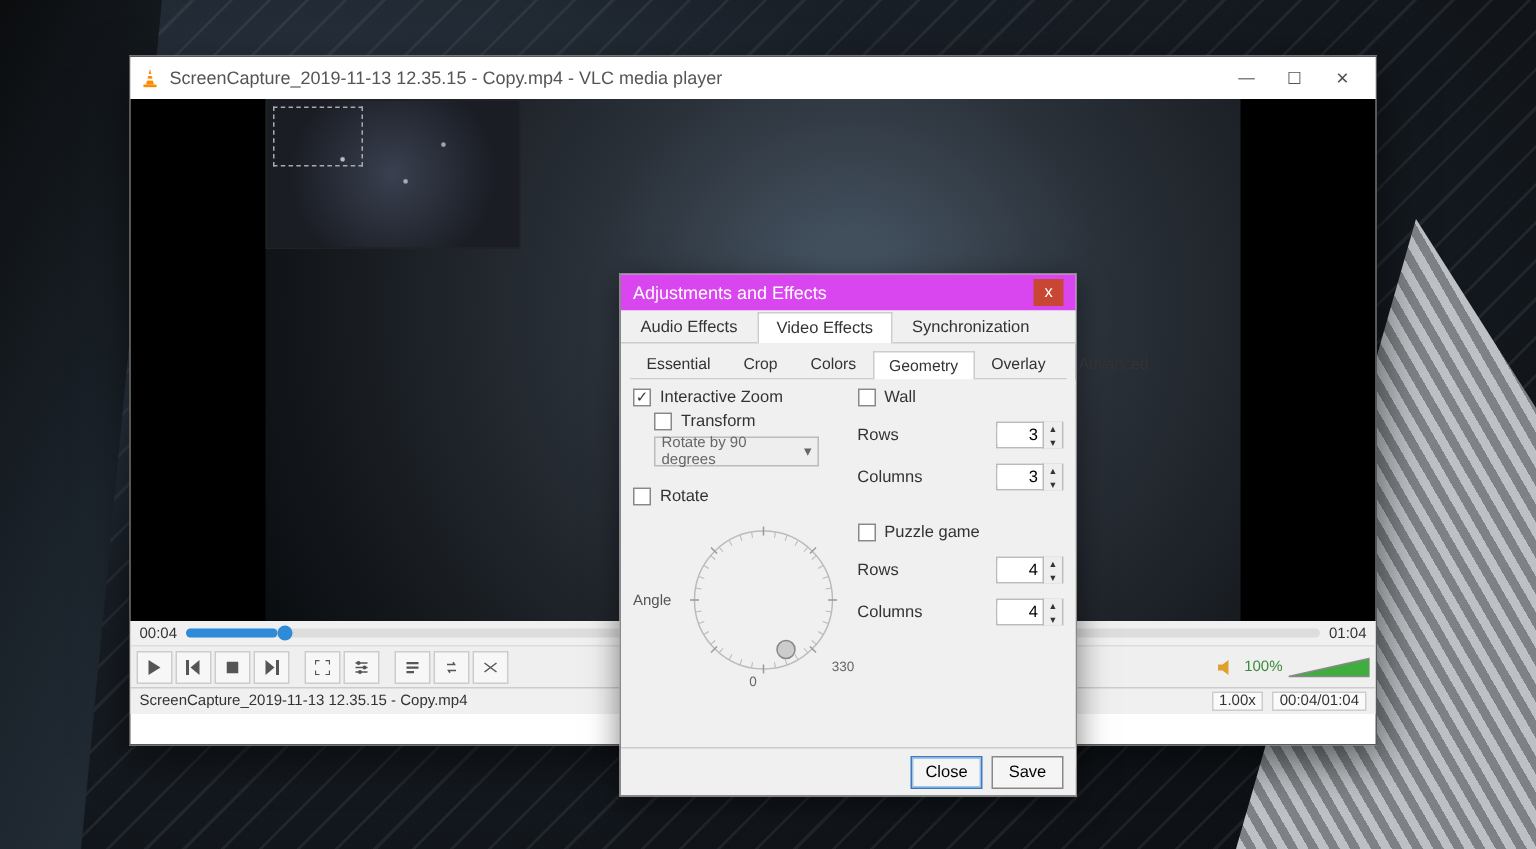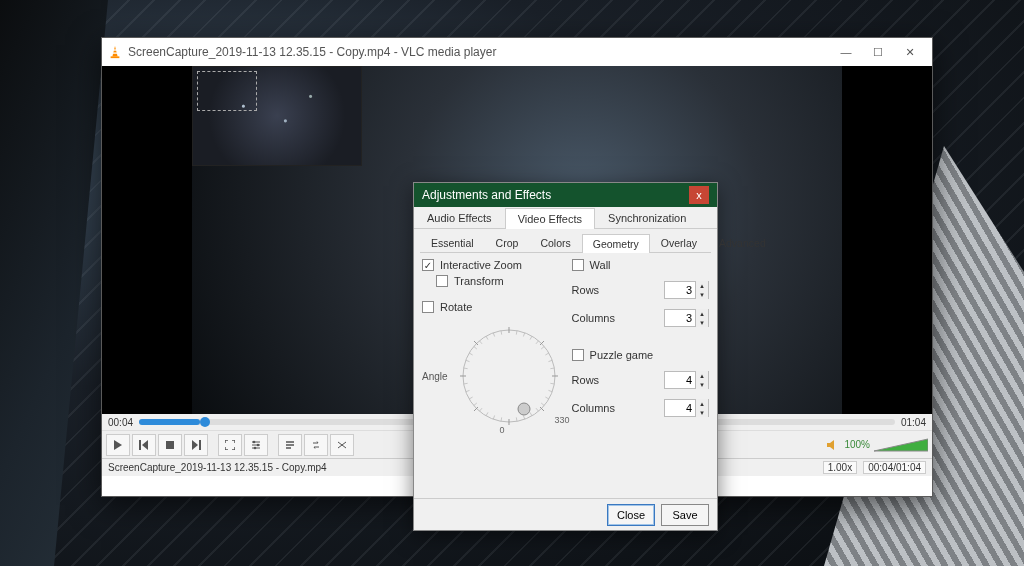--- a/index.html
+++ b/index.html
@@ -2,21 +2,21 @@
 <html><head>
 <meta charset="utf-8">
 <style>
 * { box-sizing: border-box; margin: 0; padding: 0; font-family: "Segoe UI", Tahoma, sans-serif; }
 body { width: 1024px; height: 566px; background: #111; overflow: hidden; position: relative; }
 .wallpaper { position: absolute; inset: 0; background: radial-gradient(ellipse at 20% 30%, #3a4a5a 0%, #1a2028 40%, #0a0d10 100%); }
 .wallpaper::before { content:""; position:absolute; inset:0; background: repeating-linear-gradient(135deg, rgba(200,210,220,0.08) 0 2px, transparent 2px 18px), radial-gradient(circle at 85% 55%, rgba(150,170,190,0.35) 0 3px, transparent 4px); }
 .feather-left { position:absolute; left:0; top:0; width:180px; height:566px; background: linear-gradient(115deg, #0b0d0f 0%, #1c242c 50%, #2a3640 100%); clip-path: polygon(0 0, 60% 0, 30% 100%, 0 100%); }
 .feather-right { position:absolute; right:0; bottom:0; width:200px; height:420px; background: repeating-linear-gradient(60deg, #d0d4d8 0 6px, #8a8e92 6px 12px); clip-path: polygon(100% 100%, 0 100%, 60% 0, 100% 30%); opacity:0.9; }
 
-.vlc-window { position:absolute; left:101px; top:37px; width:832px; height:460px; background:#fff; border:1px solid #5a5a5a; box-shadow:0 8px 30px rgba(0,0,0,0.6); }
+.vlc-window { position:absolute; left:86px; top:37px; width:832px; height:460px; background:#fff; border:1px solid #5a5a5a; box-shadow:0 8px 30px rgba(0,0,0,0.6); }
 .titlebar { height:28px; background:#ffffff; display:flex; align-items:center; padding:0 6px; font-size:12px; color:#555; }
 .vlc-cone { width:14px; height:14px; margin-right:6px; }
 .title-text { flex:1; }
 .win-controls { display:flex; gap:0; }
 .win-btn { width:32px; height:28px; display:flex; align-items:center; justify-content:center; font-size:11px; color:#555; cursor:pointer; }
 
 .menubar { height:22px; background:#f5f5f5; display:flex; align-items:center; padding:0 4px; font-size:12px; color:#444; gap:0; border-bottom:1px solid #ddd; }
 .menubar span { padding:2px 8px; cursor:pointer; }
 
 .video-area { height:348px; background:#000; position:relative; overflow:hidden; }
@@ -36,21 +36,21 @@
 .volume-wrap { margin-left:auto; display:flex; align-items:center; gap:4px; font-size:10px; color:#3a8a3a; }
 .vol-triangle { width:54px; height:16px; position:relative; }
 .vol-triangle svg { width:100%; height:100%; }
 
 .statusbar { height:18px; background:#f0f0f0; border-top:1px solid #ccc; display:flex; align-items:center; padding:0 6px; font-size:10px; color:#333; }
 .status-right { margin-left:auto; display:flex; gap:6px; }
 .status-box { border:1px solid #ccc; padding:0 4px; background:#fafafa; }
 
 
 .dialog { position:absolute; left:413px; top:182px; width:305px; height:349px; background:#f0f0f0; border:1px solid #888; box-shadow:0 4px 20px rgba(0,0,0,0.5); }
-.dlg-titlebar { height:24px; background:#14532d; color:#fff; display:flex; align-items:center; padding:0 8px; font-size:12px; }
+.dlg-titlebar { height:24px; background:#d946ef; color:#fff; display:flex; align-items:center; padding:0 8px; font-size:12px; }
 .dlg-close { width:20px; height:18px; background:#c74634; color:#fff; display:flex; align-items:center; justify-content:center; font-size:11px; margin-left:auto; cursor:pointer; }
 .tabs-main { display:flex; background:#f0f0f0; border-bottom:1px solid #ccc; font-size:11px; }
 .tab { padding:4px 12px; border:1px solid transparent; border-bottom:none; cursor:pointer; color:#333; }
 .tab.active { background:#fff; border-color:#ccc; position:relative; top:1px; }
 .sub-tabs-wrap { padding:4px 6px 0 6px; }
 .sub-tabs { display:flex; font-size:10.5px; border-bottom:1px solid #ccc; }
 .sub-tab { padding:3px 10px; border:1px solid transparent; border-bottom:none; cursor:pointer; color:#333; }
 .sub-tab.active { background:#fff; border-color:#ccc; position:relative; top:1px; }
 
 .dlg-body { padding:6px 8px; font-size:11px; color:#333; height:258px; overflow:hidden; background:#f0f0f0; }
@@ -219,20 +219,26 @@
     <div class="two-col">
 
       <div class="col">
         <div class="chk">
           <div class="chk-box">✓</div>
           <span>Interactive Zoom</span>
         </div>
         <div class="chk indent">
           <div class="chk-box"></div>
           <span>Transform</span>
+        </div>
+        <div class="indent">
+          <div class="combo">
+            <span>Rotate by 90 degrees</span>
+            <span>▾</span>
+          </div>
         </div>
 
         <div style="height:6px"></div>
         <div class="chk">
           <div class="chk-box"></div>
           <span>Rotate</span>
         </div>
         <div class="dial-wrap">
           <span class="dial-label-l">Angle</span>
           <div class="dial">

